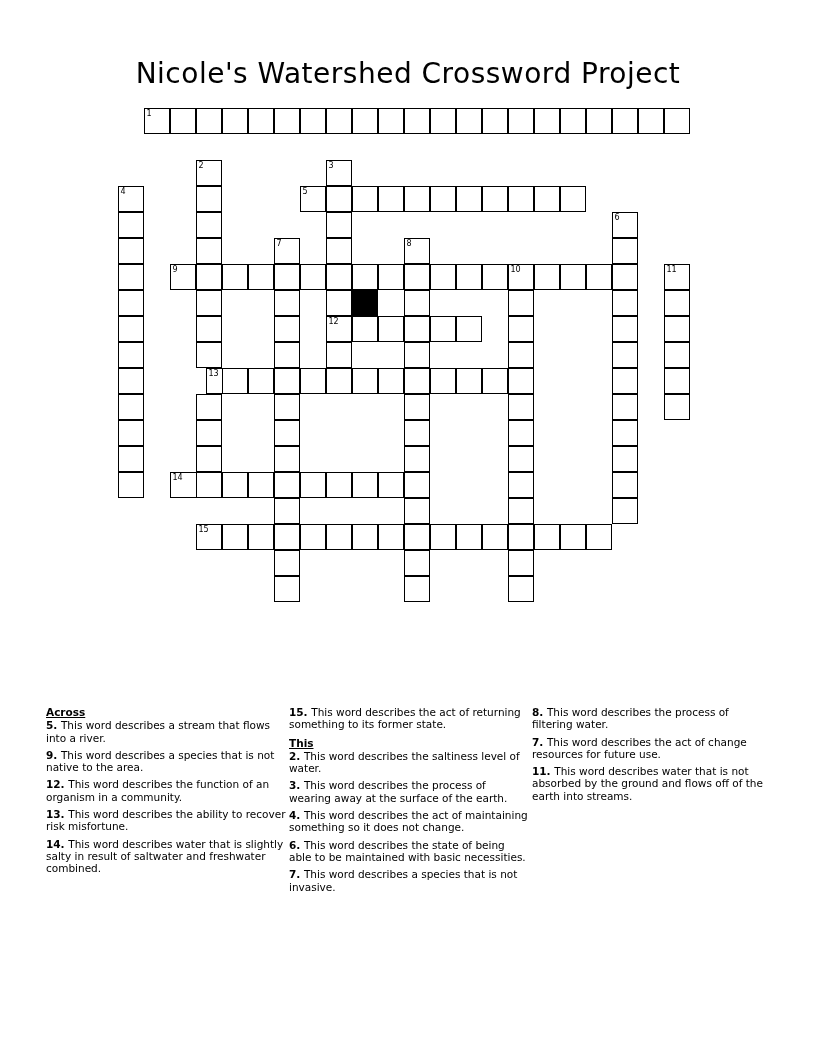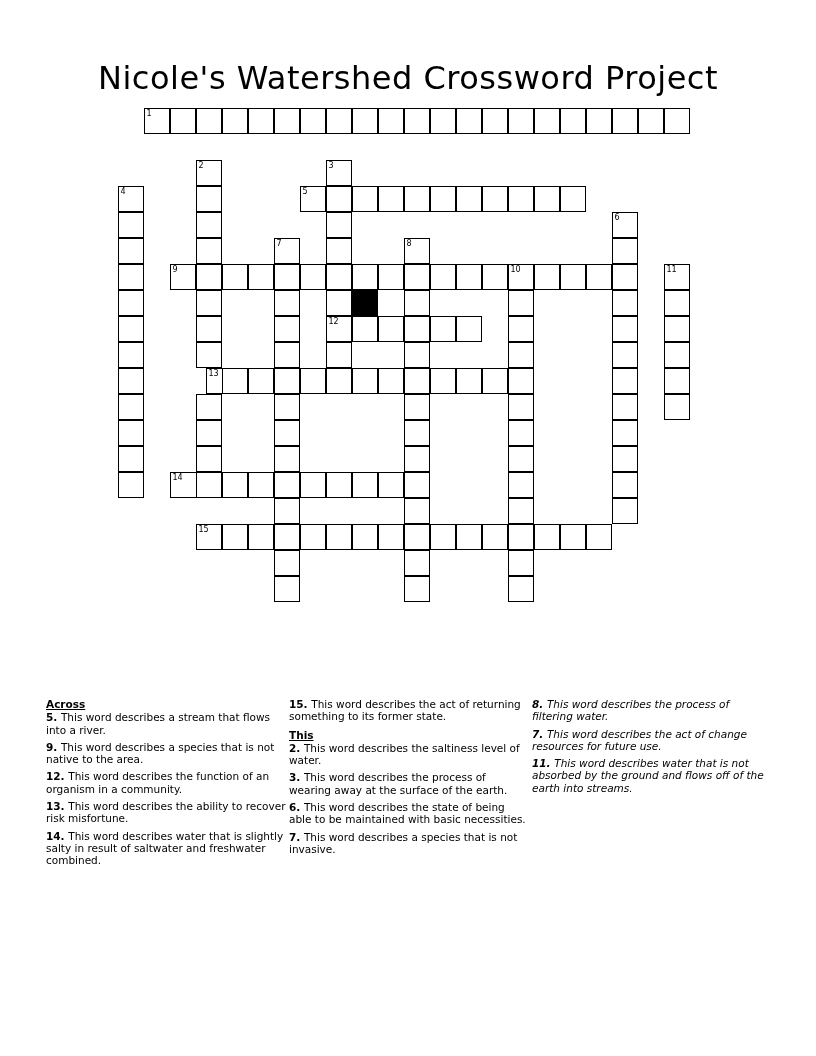--- a/index.html
+++ b/index.html
@@ -20,21 +20,21 @@
     width: 816px;
     height: 1056px;
   }
   .title {
     position: absolute;
     left: 0;
     top: 38px;
     width: 816px;
     text-align: center;
     font-family: "DejaVu Sans", sans-serif;
-    font-size: 32px;
+    font-size: 28px;
     font-weight: normal;
     letter-spacing: 0.5px;
   }
 
   
   #grid-wrap {
     position: absolute;
     left: 0;
     top: 104px;
     width: 816px;
@@ -61,28 +61,28 @@
   
   #clues {
     position: absolute;
     left: 46px;
     top: 698px;
     width: 724px;
     height: 290px;
   }
   .clue-col {
     position: absolute;
-    top: 0;
+    top: 8px;
     width: 240px;
     font-size: 10.5px;
     line-height: 12.3px;
   }
   .col1 { left: 0; }
   .col2 { left: 243px; }
-  .col3 { left: 486px; font-style: italic; }
+  .col3 { left: 486px; }
   .sec-head {
     font-weight: bold;
     text-decoration: underline;
     font-size: 10.5px;
     margin-bottom: 1px;
   }
   .clue {
     margin-bottom: 5px;
   }
   .clue b { font-weight: bold; }
@@ -308,20 +308,21 @@
         </div>
     </div>
     <div class="clue-col col2">
       <div id="col2-top">
           <div class="clue"><b>15. </b><span>This word describes the act of returning something to its former state.</span></div>
         </div>
       <div class="sec-head" style="margin-top:6px;">This</div>
       <div id="col2-clues">
           <div class="clue"><b>2. </b><span>This word describes the saltiness level of water.</span></div>
           <div class="clue"><b>3. </b><span>This word describes the process of wearing away at the surface of the earth.</span></div>
+          <div class="clue"><b>4. </b><span>This word describes the act of maintaining something so it does not change.</span></div>
           <div class="clue"><b>6. </b><span>This word describes the state of being able to be maintained with basic necessities.</span></div>
           <div class="clue"><b>7. </b><span>This word describes a species that is not invasive.</span></div>
         </div>
     </div>
     <div class="clue-col col3">
       <div id="col3-clues">
           <div class="clue"><b>8. </b><span>This word describes the process of filtering water.</span></div>
           <div class="clue"><b>7. </b><span>This word describes the act of change resources for future use.</span></div>
           <div class="clue"><b>11. </b><span>This word describes water that is not absorbed by the ground and flows off of the earth into streams.</span></div>
         </div>

